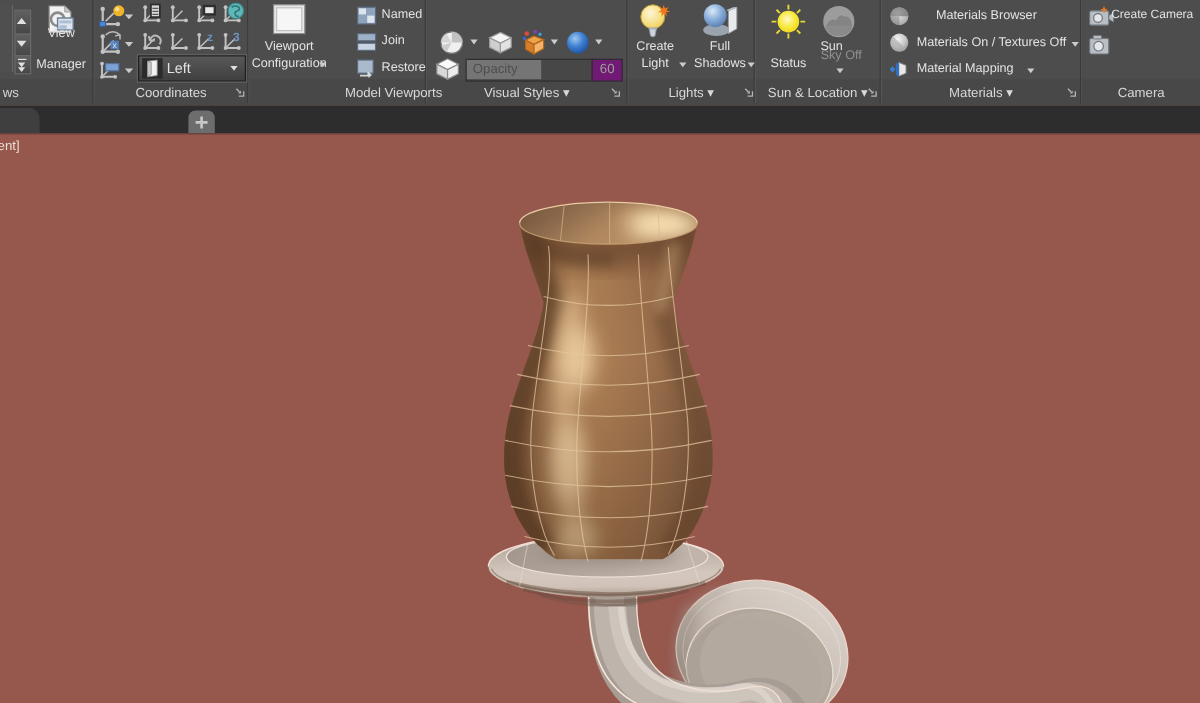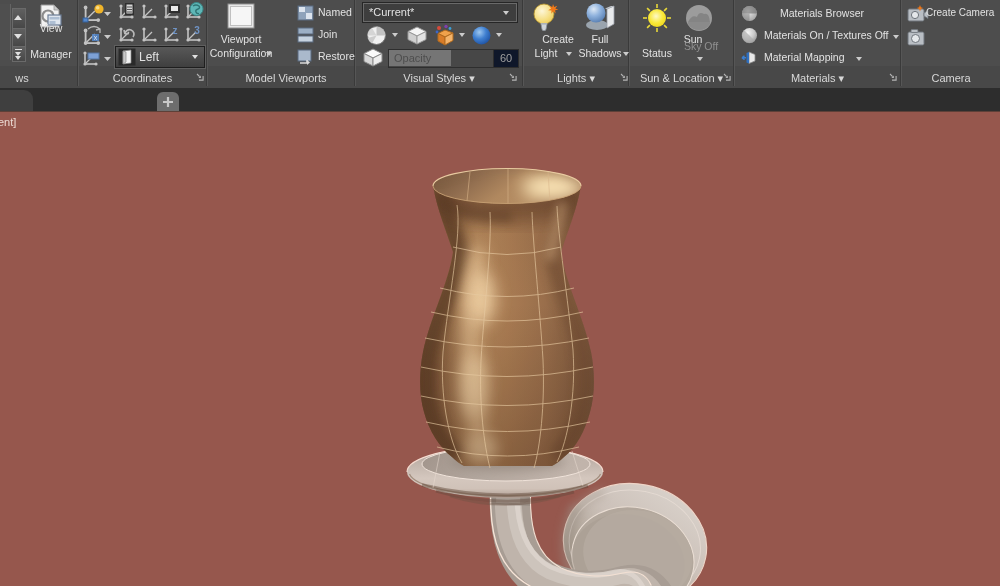--- a/index.html
+++ b/index.html
@@ -23,23 +23,23 @@
     <div class="abs" style="left:0;top:66px;width:1000px;height:22px;background:rgba(0,0,0,0.055);"></div>
 
   <div class="sep" style="left:77px"></div>
   <div class="sep" style="left:206px"></div>
   <div class="sep" style="left:354px"></div>
   <div class="sep" style="left:522px"></div>
   <div class="sep" style="left:628px"></div>
   <div class="sep" style="left:733px"></div>
   <div class="sep" style="left:900px"></div>
 
-  <div class="plabel" style="left:0px;width:18px;padding-left:13px;">ws</div>
+  <div class="plabel" style="left:0px;width:18px;">ws</div>
   <div class="plabel" style="left:79px;width:127px;">Coordinates</div>
-  <div class="plabel" style="left:208px;width:156px;">Model Viewports</div>
+  <div class="plabel" style="left:208px;width:156px;padding-left:42px;">Model Viewports</div>
   <div class="plabel" style="left:356px;width:166px;">Visual Styles <span class="dca">▾</span></div>
   <div class="plabel" style="left:524px;width:104px;">Lights <span class="dca">▾</span></div>
   <div class="plabel" style="left:630px;width:103px;">Sun &amp; Location <span class="dca">▾</span></div>
   <div class="plabel" style="left:735px;width:165px;">Materials <span class="dca">▾</span></div>
   <div class="plabel" style="left:902px;width:98px;">Camera</div>
 
   <svg class="launch" style="left:196px" viewBox="0 0 8 8">
       <path d="M1 1 L3.6 3.6" stroke="#b4b4b4" stroke-width="1.1" fill="none"></path>
       <path d="M4.9 4.9 L4.9 2.4 L2.4 4.9 Z" fill="#b4b4b4"></path>
       <path d="M7.1 3 V7.1 H3" stroke="#b4b4b4" stroke-width="1.1" fill="none"></path>
@@ -187,24 +187,20 @@
   <svg class="abs" style="left:297px;top:27px" width="17" height="16" viewBox="0 0 17 16">
     <rect x="1" y="1" width="15" height="6" fill="#9db0c6" stroke="#5a6b80"></rect>
     <rect x="1" y="9" width="15" height="6" fill="#c7d3e0" stroke="#5a6b80"></rect>
   </svg>
   <svg class="abs" style="left:297px;top:49px" width="17" height="16" viewBox="0 0 17 16">
     <rect x="1" y="1" width="13" height="11" fill="#aab9cc" stroke="#5a6b80"></rect>
     <path d="M3 14 L10 14 L10 11" fill="none" stroke="#d9d9d9" stroke-width="1.6"></path>
     <path d="M10 16 l3-2.5 -3-2.5z" fill="#d9d9d9"></path>
   </svg>
 
-  <div class="abs" style="left:363px;top:3px;width:152px;height:17px;background:#3e3e3e;border:1px solid #6a6a6a;outline:1px solid #262626;">
-     <div class="btxt" style="left:5px;top:2px;font-size:11px;">*Current*</div>
-     <div class="caret" style="left:139px;top:7px;"></div>
-  </div>
   <svg class="abs" style="left:366px;top:25px" width="21" height="21" viewBox="0 0 21 21">
     <circle cx="10.5" cy="10.5" r="9" fill="#f0f0f0" stroke="#777"></circle>
     <path d="M10.5 1.5 A9 9 0 0 1 19.5 10.5 L10.5 10.5 Z" fill="#c2c2c2"></path>
     <path d="M1.5 10.5 A9 9 0 0 1 6 3 L10.5 10.5 Z" fill="#d5d5d5"></path>
     <path d="M6 18.5 A9 9 0 0 1 1.8 13 L10.5 10.5 Z" fill="#cccccc"></path>
   </svg>
   <div class="caret" style="left:392px;top:33px;"></div>
   <svg class="abs" style="left:406px;top:25px" width="22" height="21" viewBox="0 0 22 21">
     <path d="M11 2 L20 6.5 L11 11 L2 6.5 Z" fill="#f5f5f5" stroke="#999"></path>
     <path d="M2 6.5 L11 11 L11 19 L2 14.5 Z" fill="#cfcfcf" stroke="#999"></path>
@@ -232,36 +228,36 @@
   </svg>
   <div class="caret" style="left:496px;top:33px;"></div>
   <svg class="abs" style="left:362px;top:47px" width="22" height="21" viewBox="0 0 22 21">
     <path d="M11 2 L20 6.5 L11 11 L2 6.5 Z" fill="#fafafa" stroke="#8a8a8a"></path>
     <path d="M2 6.5 L11 11 L11 19 L2 14.5 Z" fill="#d8d8d8" stroke="#8a8a8a"></path>
     <path d="M20 6.5 L11 11 L11 19 L20 14.5 Z" fill="#eeeeee" stroke="#8a8a8a"></path>
   </svg>
   <div class="abs" style="left:388px;top:49px;width:104px;height:17px;background:#474747;border:1px solid #2e2e2e;"></div>
   <div class="abs" style="left:389px;top:50px;width:62px;height:16px;background:#757575;"></div>
   <div class="abs" style="left:394px;top:52px;font-size:11px;color:#4e4e4e;">Opacity</div>
-  <div class="abs" style="left:493px;top:49px;width:24px;height:17px;background:#0f172a;border:1px solid #2e2e2e;color:#9f9f9f;font-size:11px;text-align:center;line-height:17px;">60</div>
+  <div class="abs" style="left:493px;top:49px;width:24px;height:17px;background:#701a75;border:1px solid #2e2e2e;color:#9f9f9f;font-size:11px;text-align:center;line-height:17px;">60</div>
 
   <svg class="abs" style="left:531px;top:2px" width="30" height="31" viewBox="0 0 30 31">
     <defs>
         <radialGradient id="blb" cx="0.4" cy="0.35" r="0.8">
       <stop offset="0" stop-color="#fdf6d8"></stop>
           <stop offset="0.6" stop-color="#f5dd7e"></stop>
           <stop offset="1" stop-color="#e8c34e"></stop>
     </radialGradient>
       </defs>
     <circle cx="13" cy="12" r="10" fill="url(#blb)" stroke="#b8962f" stroke-width="0.8"></circle>
     <path d="M10 21.5 h6 l-0.8 5 a2.2 2.2 0 0 1 -4.4 0 Z" fill="#cfd4da" stroke="#8e959d" stroke-width="0.8"></path>
     <rect x="9.8" y="21" width="6.4" height="1.6" fill="#aab1b9"></rect>
     <path d="M22 2 l1.2 3 3-1.2 -1.8 2.7 3 1.3 -3.3 0.5 0.6 3.2 -2.4-2.3 -2 2.6 0.2-3.3 -3.3-0.2 2.8-1.8 -1.7-2.8 3 1.3 Z" fill="#f07818"></path>
   </svg>
-  <div class="btxt" style="left:524px;top:33px;width:44px;text-align:center;margin-left:12px;">Create</div>
+  <div class="btxt" style="left:524px;top:33px;width:44px;text-align:center;">Create</div>
   <div class="btxt" style="left:524px;top:47px;width:44px;text-align:center;">Light</div>
   <div class="caret" style="left:566px;top:52px;"></div>
   <svg class="abs" style="left:583px;top:2px" width="34" height="31" viewBox="0 0 34 31">
     <defs>
         <radialGradient id="shs" cx="0.38" cy="0.3" r="0.8">
       <stop offset="0" stop-color="#dce8f5"></stop>
           <stop offset="0.45" stop-color="#8fb2dd"></stop>
           <stop offset="1" stop-color="#4f77ac"></stop>
     </radialGradient>
       </defs>

